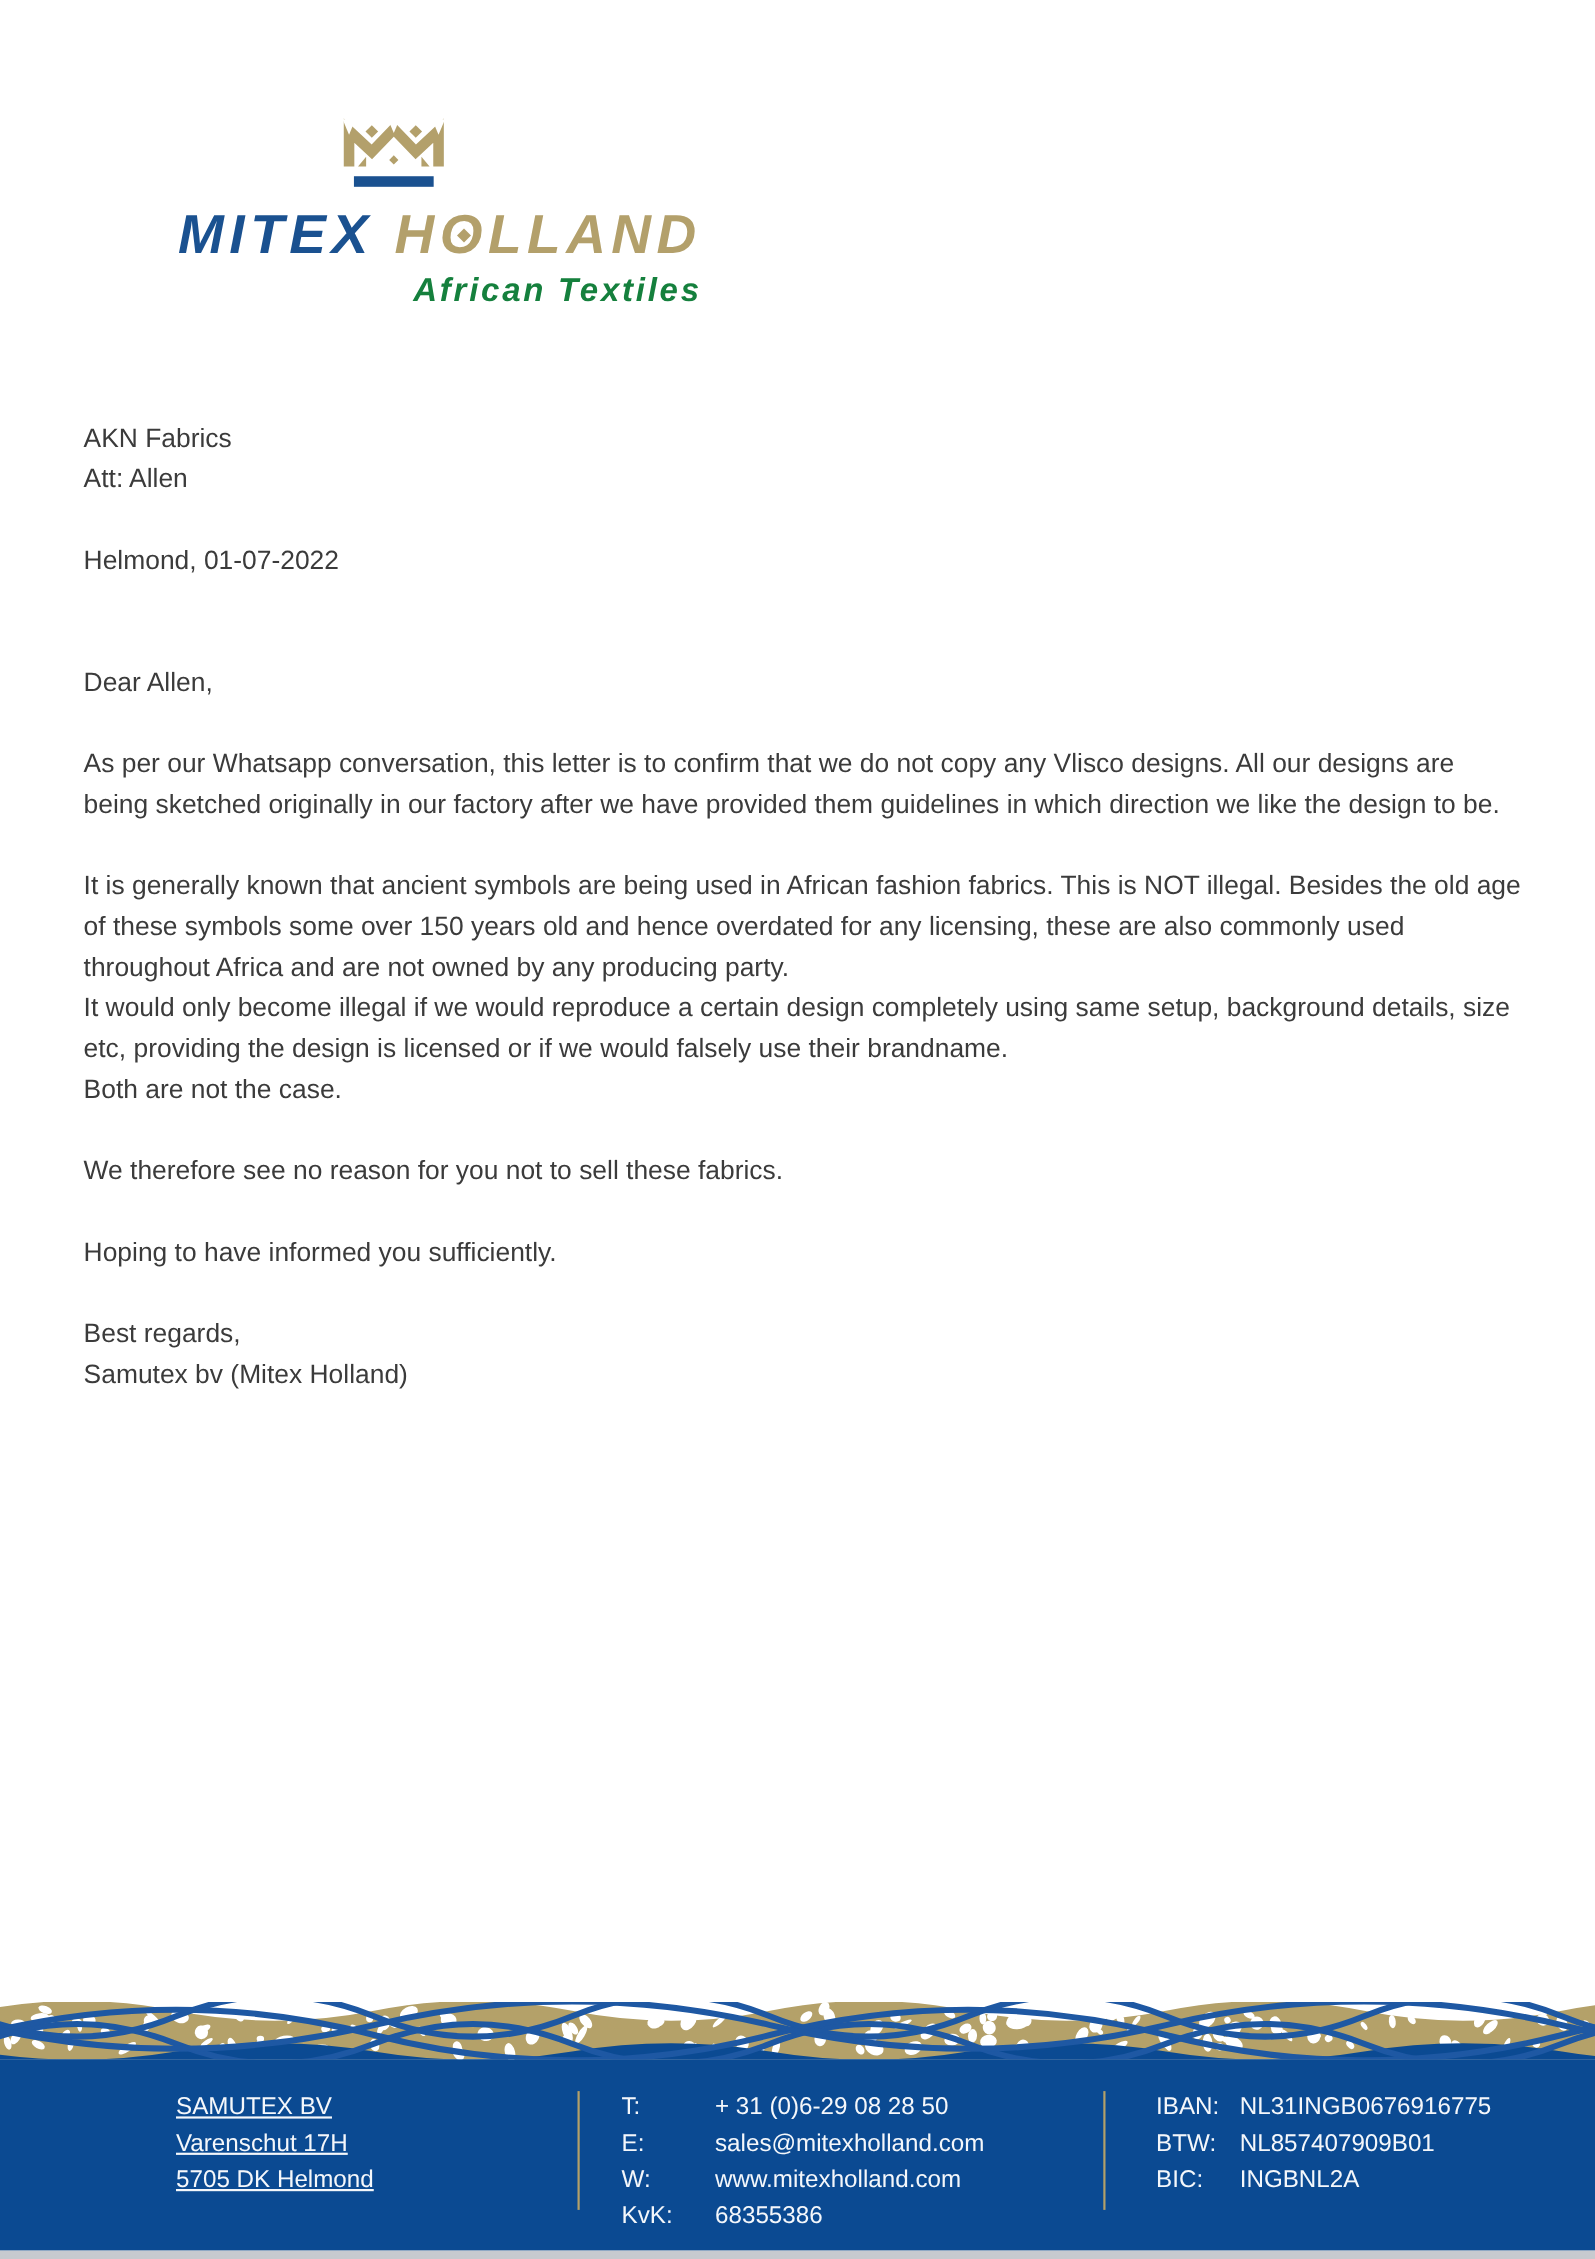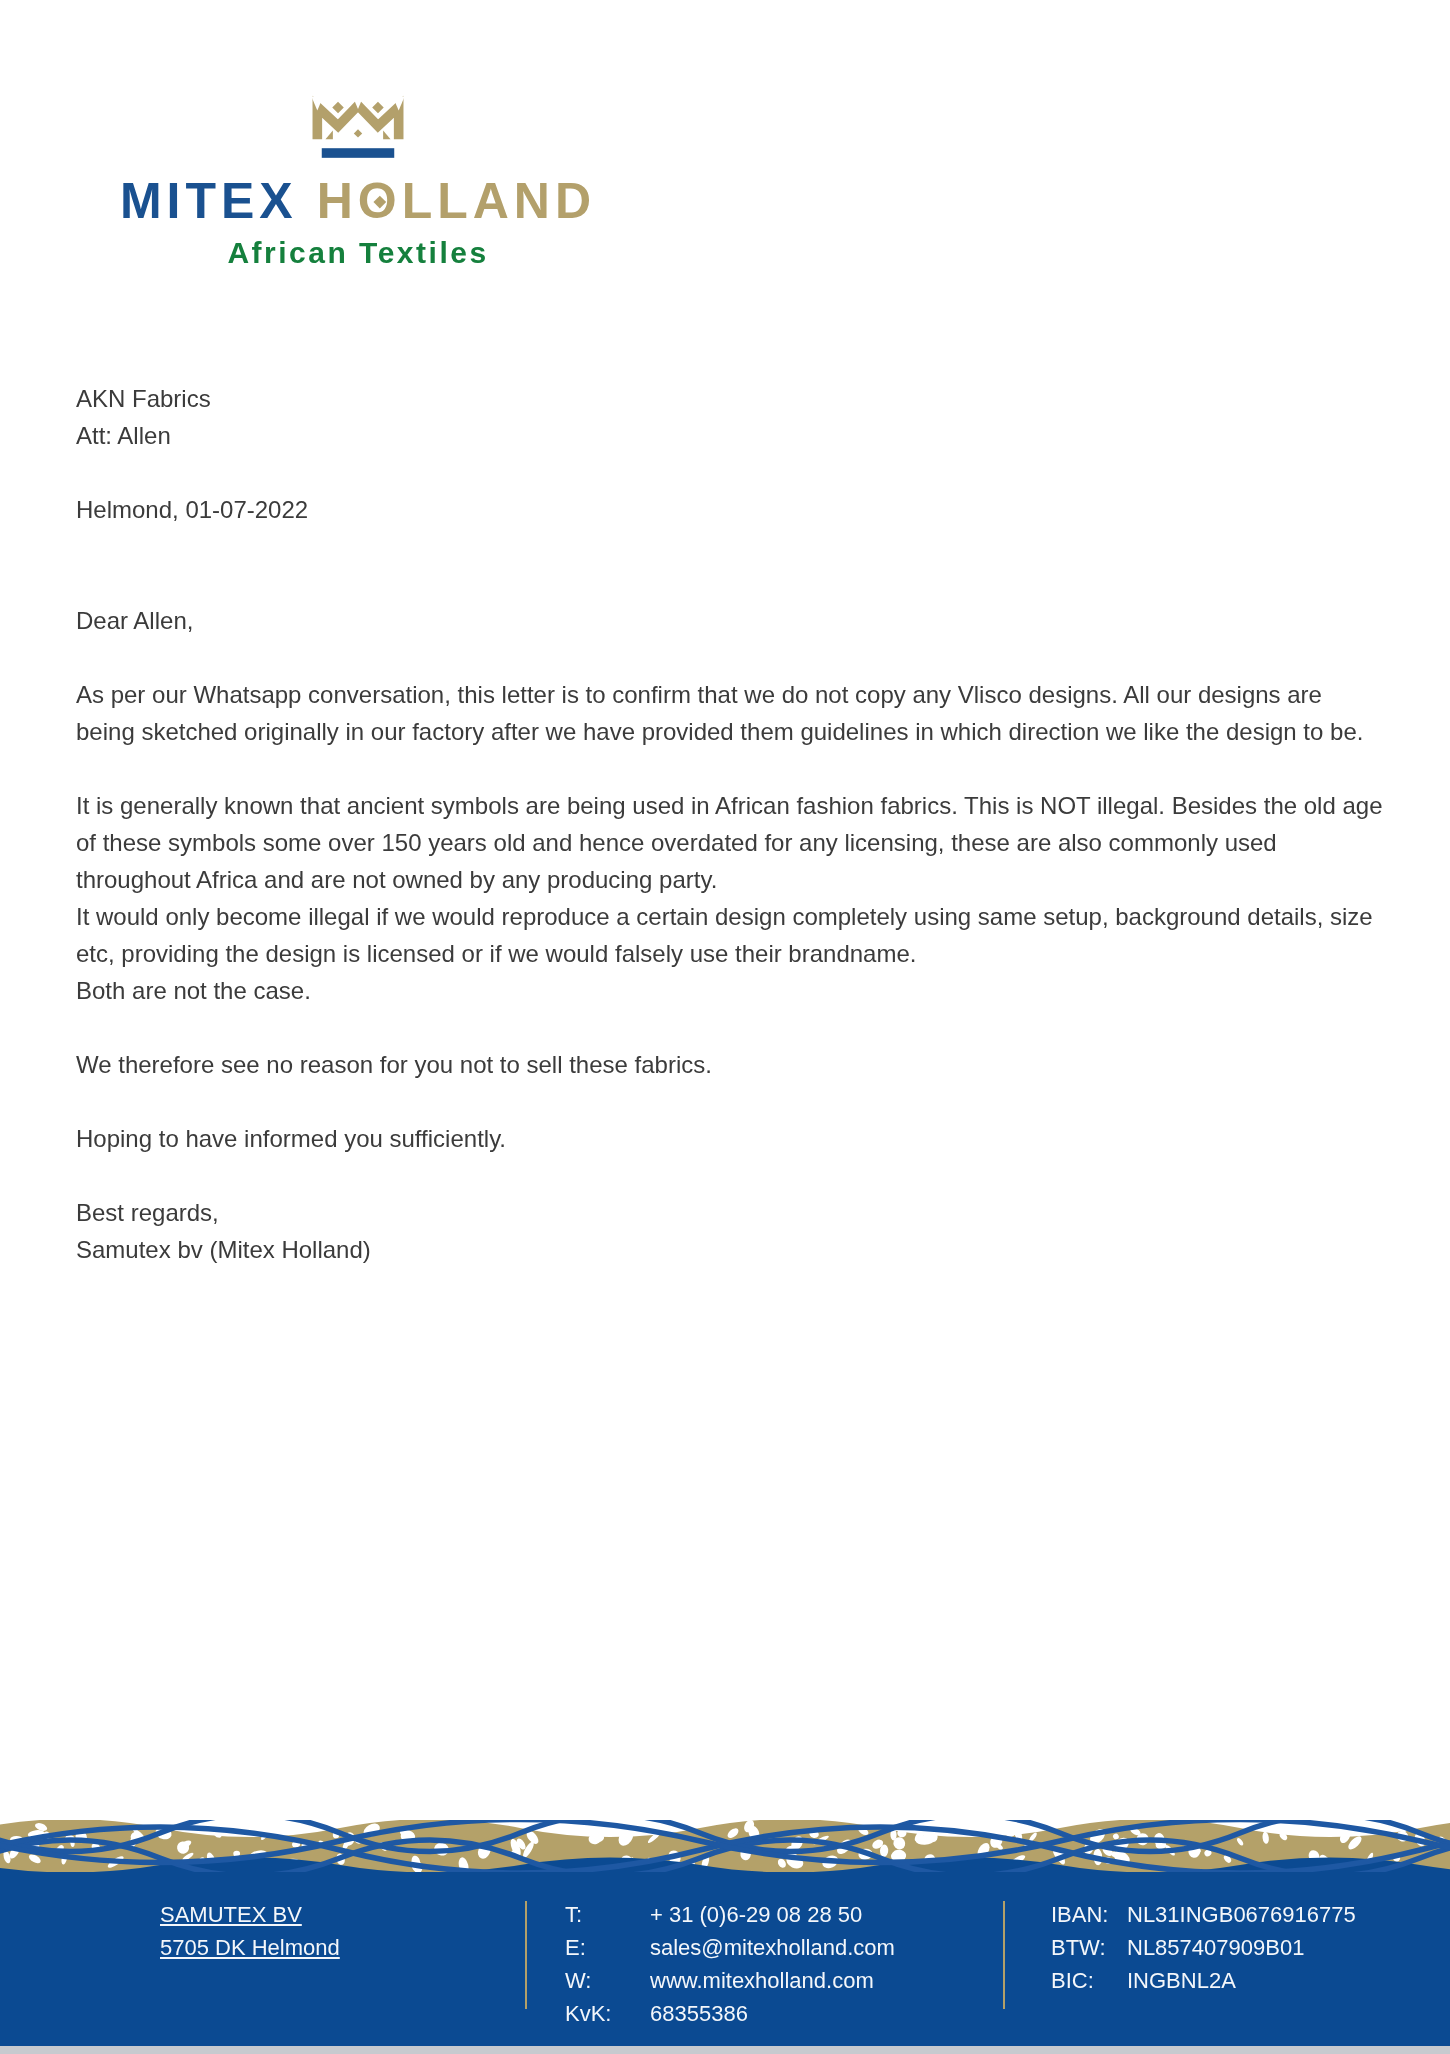--- a/index.html
+++ b/index.html
@@ -9,23 +9,24 @@
     height: 2054px;
     background: #ffffff;
     font-family: "Liberation Sans", sans-serif;
     overflow: hidden;
   }
 
   
   .logo {
     position: absolute;
     left: 78px;
-    top: 92px;
+    top: 104px;
     width: 560px;
-    text-align: center;
+    text-align: right;
+    font-style: italic;
   }
   .crown-svg { display: block; margin: 0 auto 12px auto; }
   .brand-line {
     font-size: 50px;
     font-weight: 700;
     letter-spacing: 5px;
     line-height: 1.05;
     white-space: nowrap;
   }
   .brand-primary { color: #1a5190; }
@@ -296,20 +297,21 @@
         <path d="M-20,13 Q70,50 160,13 T340,13 T520,13 T700,13 T880,13 T1060,13 T1240,13 T1420,13 T1600,13"></path>
         <path d="M-20,30 Q160,-16 340,30 T700,30 T1060,30 T1420,30 T1780,30"></path>
         <path d="M-20,21 Q160,64 340,21 T700,21 T1060,21 T1420,21 T1780,21"></path>
       </g>
     </svg>
 
     <div class="footer-main">
 
       <div class="fcol-company">
         <div>SAMUTEX BV</div>
+        <div>Varenschut 17H</div>
         <div>5705 DK Helmond</div>
       </div>
 
       <div class="fdivider"></div>
 
       <div class="fcol-contact">
         <div class="frow">
           <span class="flabel">T:</span>
           <span>+ 31 (0)6-29 08 28 50</span>
         </div>

